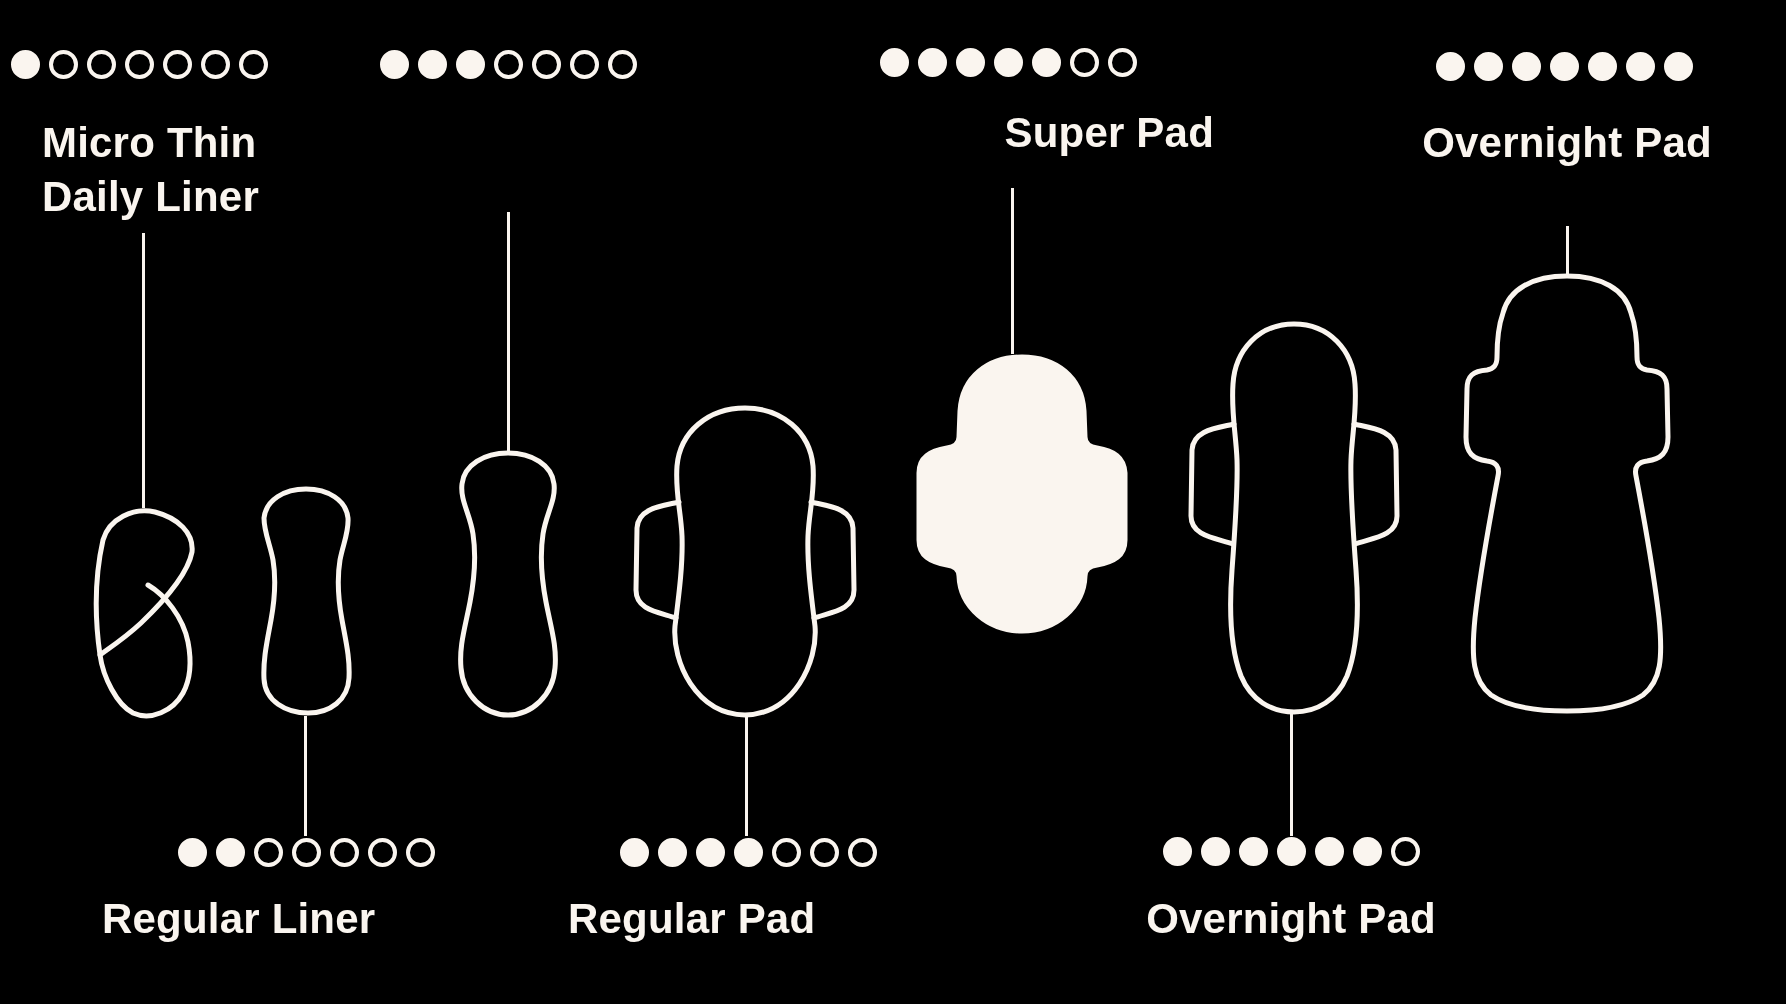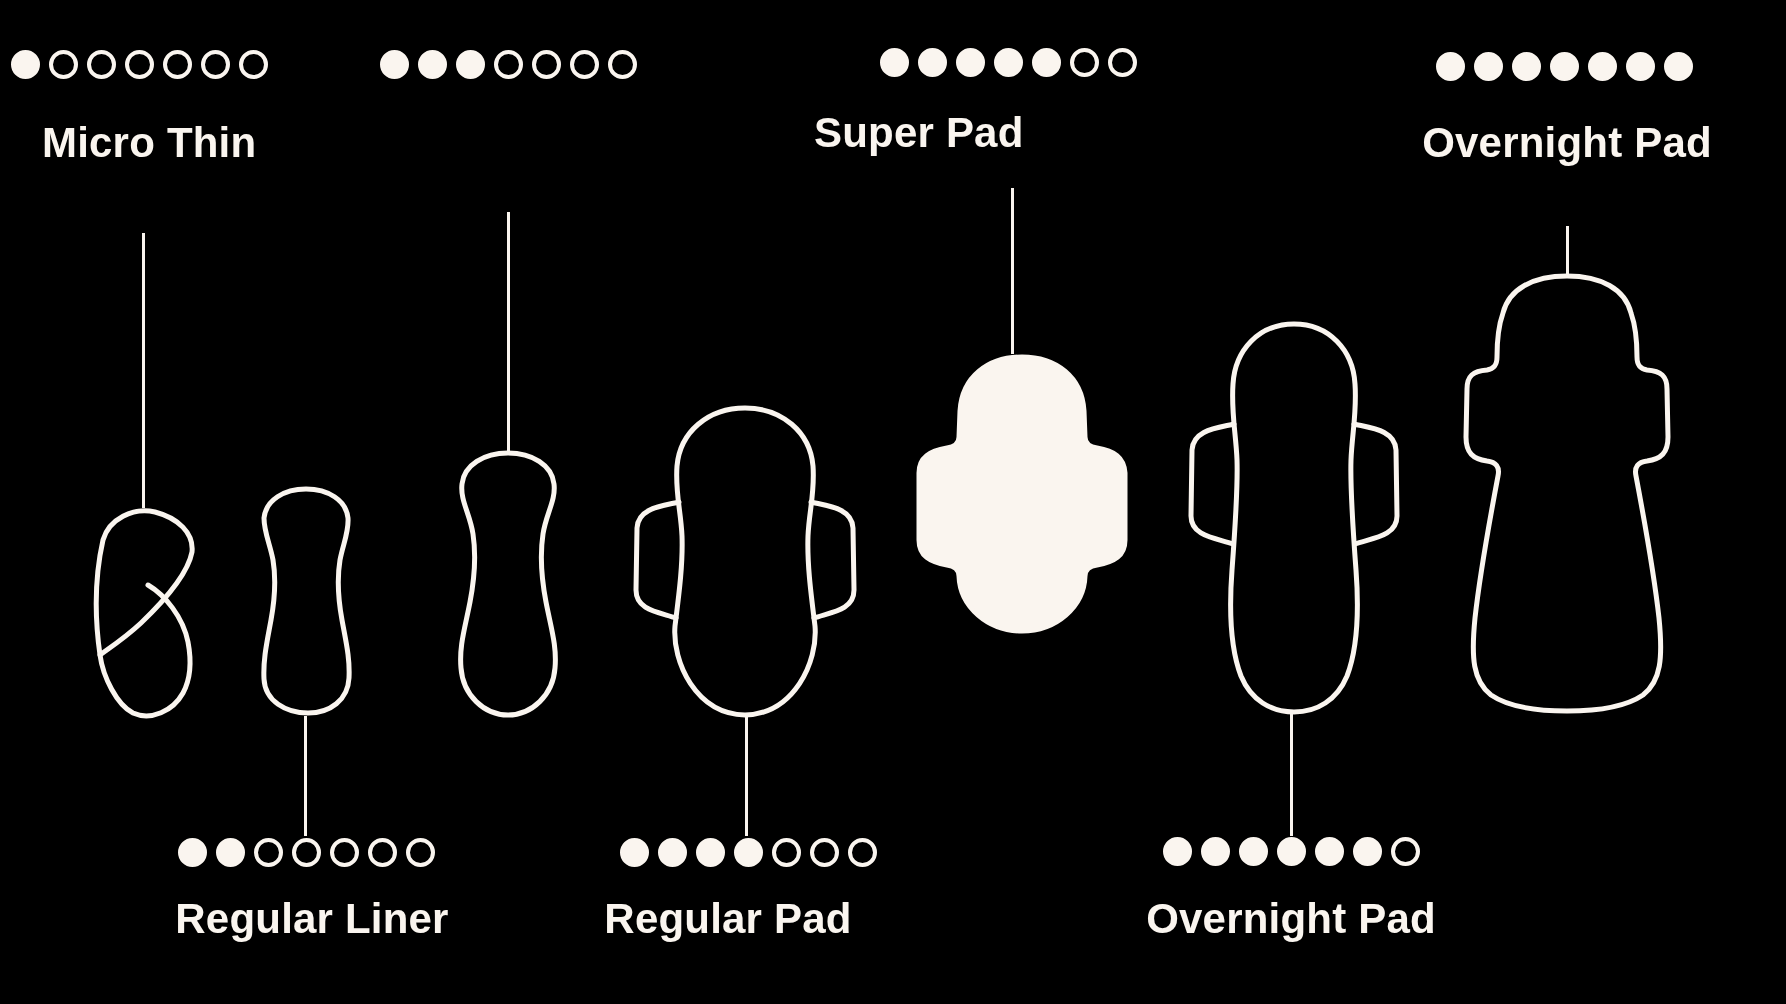--- a/index.html
+++ b/index.html
@@ -35,24 +35,24 @@
   .label{
     position:absolute;
     color:var(--fg);
     font-size:42px;font-weight:700;
     line-height:54px;
     letter-spacing:0.2px;
     white-space:nowrap;
   }
   .label span{display:block;}
   .label-p0{left:42px;top:116px;text-align:left;}
-  .label-p1{left:112px;top:892px;width:400px;text-align:center;}
+  .label-p1{left:102px;top:892px;width:400px;}
   .label-p2{left:310px;top:108px;width:400px;text-align:center;}
-  .label-p3{left:528px;top:892px;width:400px;text-align:center;}
-  .label-p4{left:814px;top:106px;width:400px;text-align:left;}
+  .label-p3{left:568px;top:892px;width:400px;}
+  .label-p4{left:814px;top:106px;width:400px;text-align:right;}
   .label-p5{left:1091px;top:892px;width:400px;text-align:center;}
   .label-p6{left:1367px;top:116px;width:400px;text-align:center;}
   
   .leader{position:absolute;width:3px;background:var(--fg);}
   .leader-p0{left:142px;top:233px;height:275px;}
   .leader-p1{left:304px;top:716px;height:120px;}
   .leader-p2{left:507px;top:212px;height:240px;}
   .leader-p3{left:745px;top:716px;height:120px;}
   .leader-p4{left:1011px;top:188px;height:166px;}
   .leader-p5{left:1290px;top:714px;height:122px;}
@@ -84,20 +84,21 @@
       <span class="dot filled"></span>
       <span class="dot"></span>
       <span class="dot"></span>
       <span class="dot"></span>
       <span class="dot"></span>
       <span class="dot"></span>
       <span class="dot"></span>
     </div>
   <div class="label label-p0">
     <span>Micro Thin</span>
+    <span>Daily Liner</span>
   </div>
   <div class="leader leader-p0"></div>
   <svg class="shape shape-p0" viewBox="0 0 102 215" aria-hidden="true">
     <path d="M 7 150 C 2 115, 1 75, 10 35 C 16 14, 40 2, 62 7 C 85 13, 101 28, 99 47 C 95 68, 72 95, 48 118 C 33 132, 18 142, 7 150 Z"></path>
     <path d="M 55 80 C 72 90, 90 112, 95 137 C 99 158, 97 175, 90 188 C 80 206, 58 216, 40 208 C 24 200, 10 172, 7 150"></path>
   </svg>
 
   <div class="dots row-p1">
       <span class="dot filled"></span>
       <span class="dot filled"></span>

